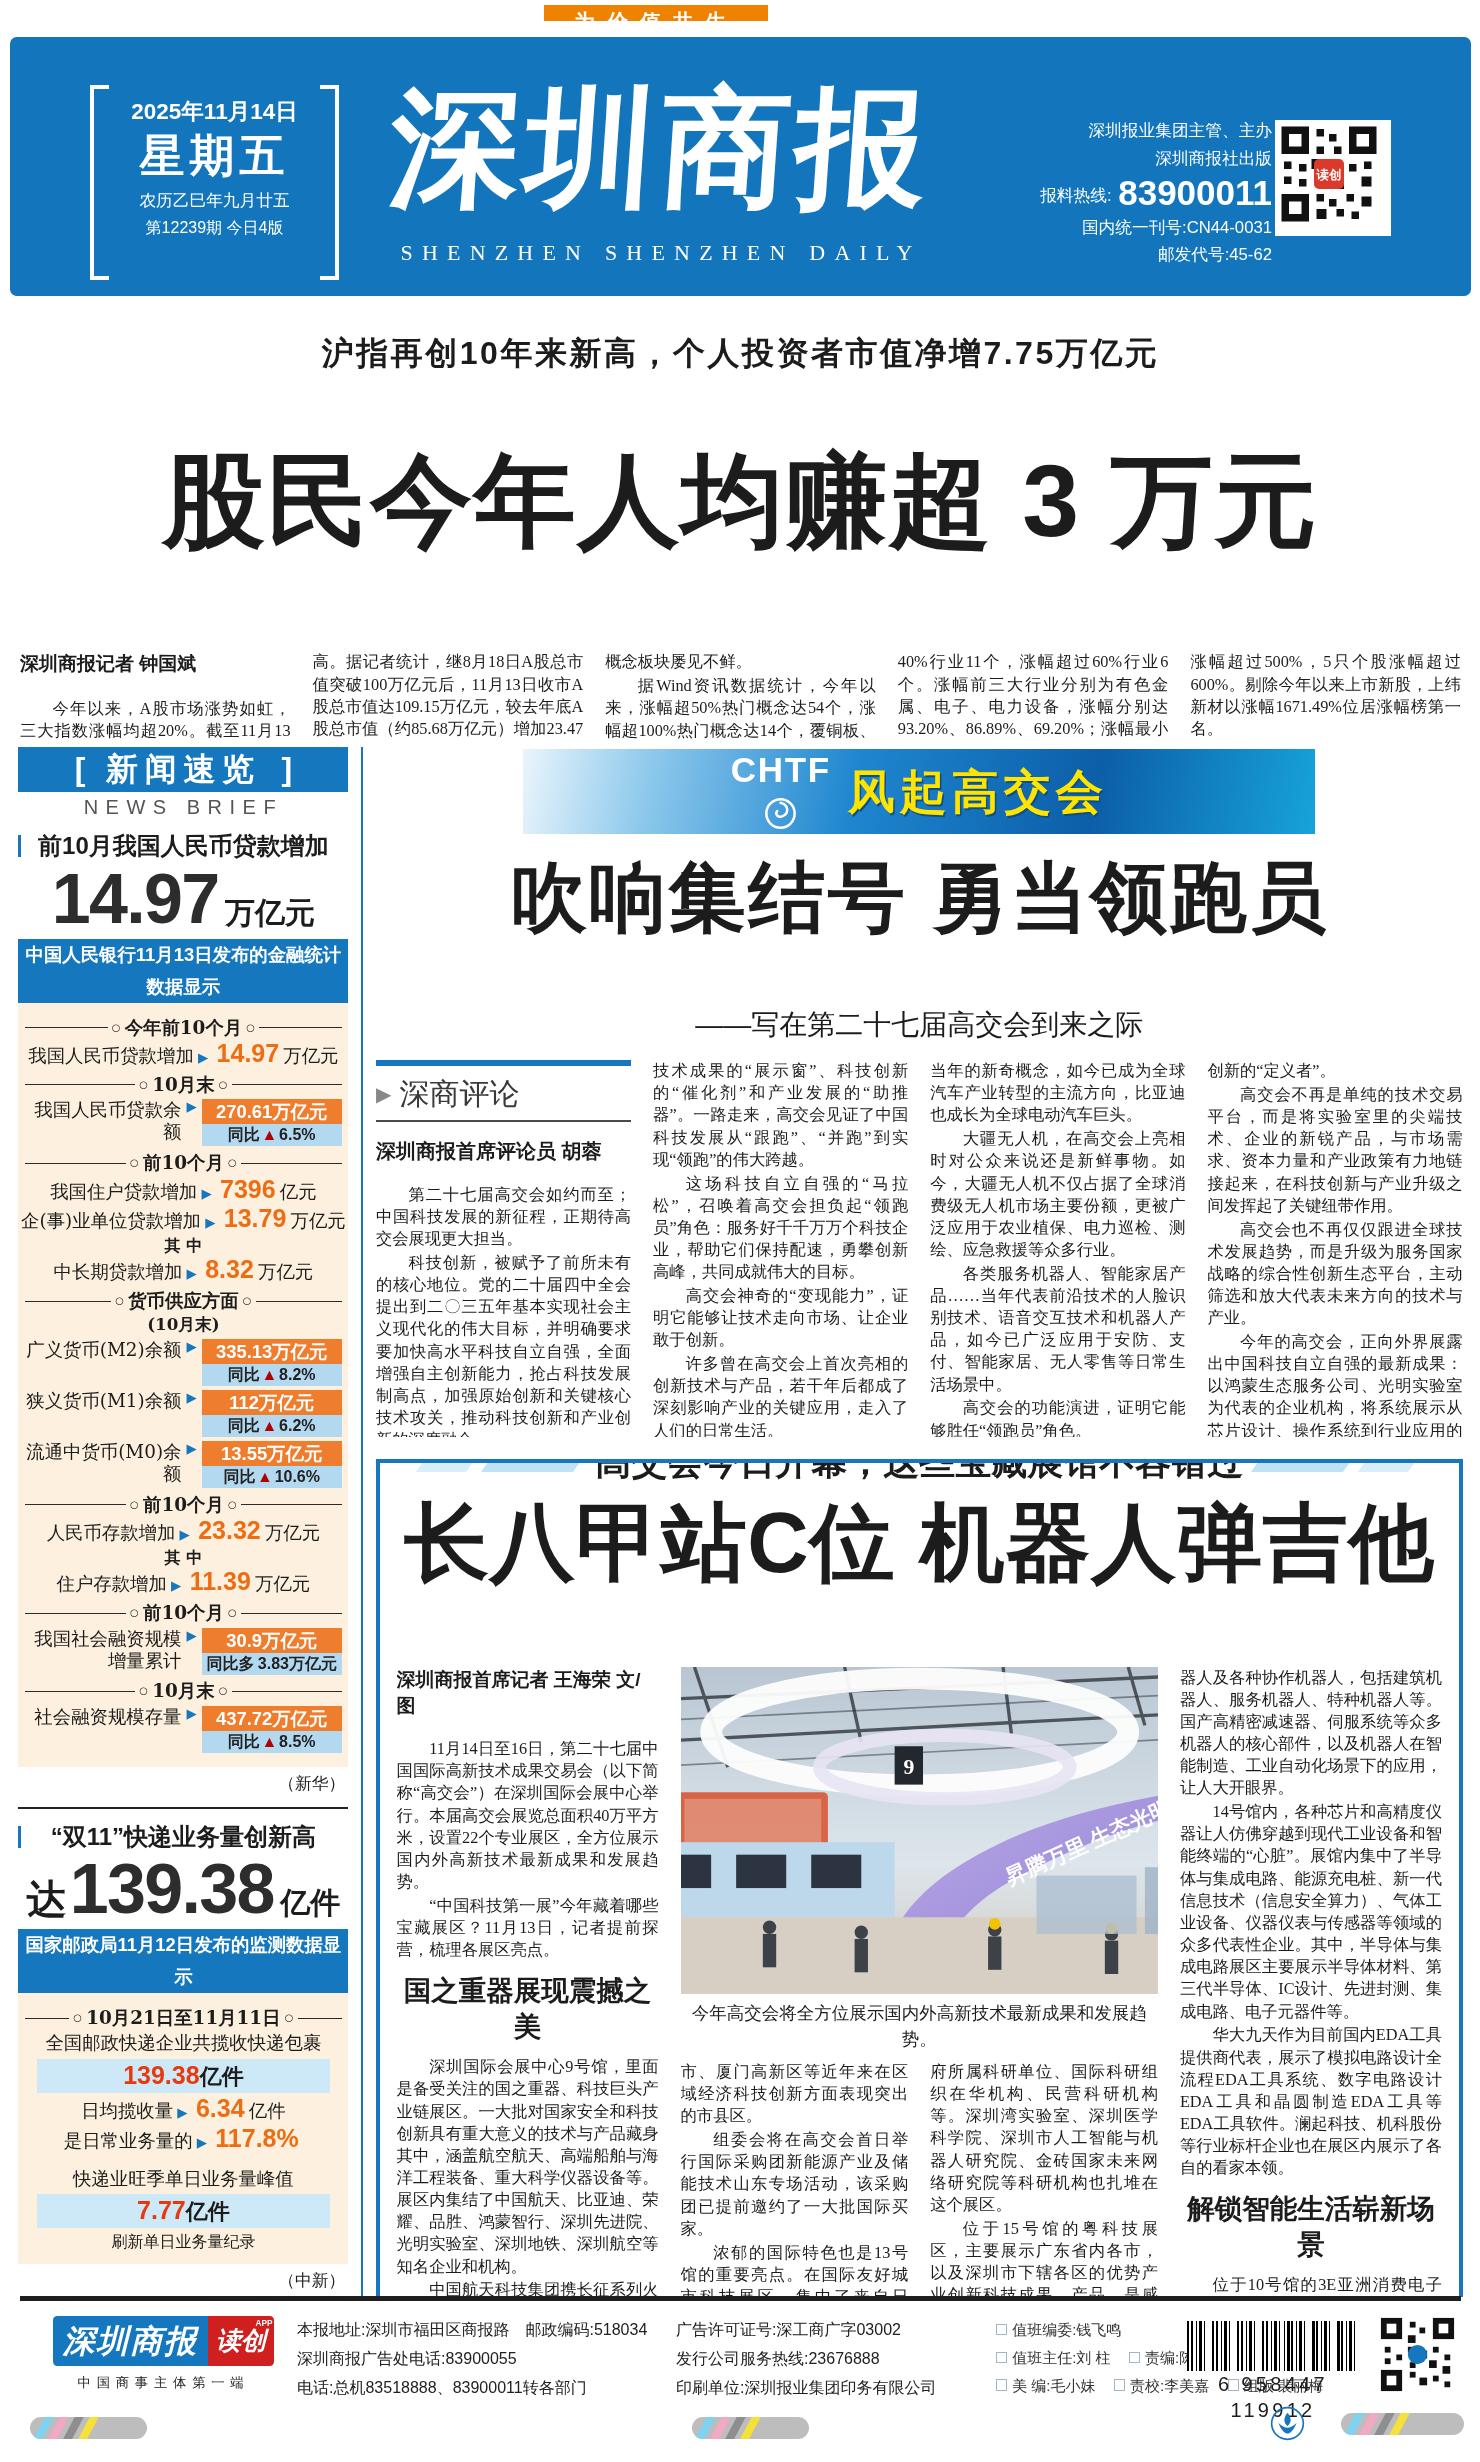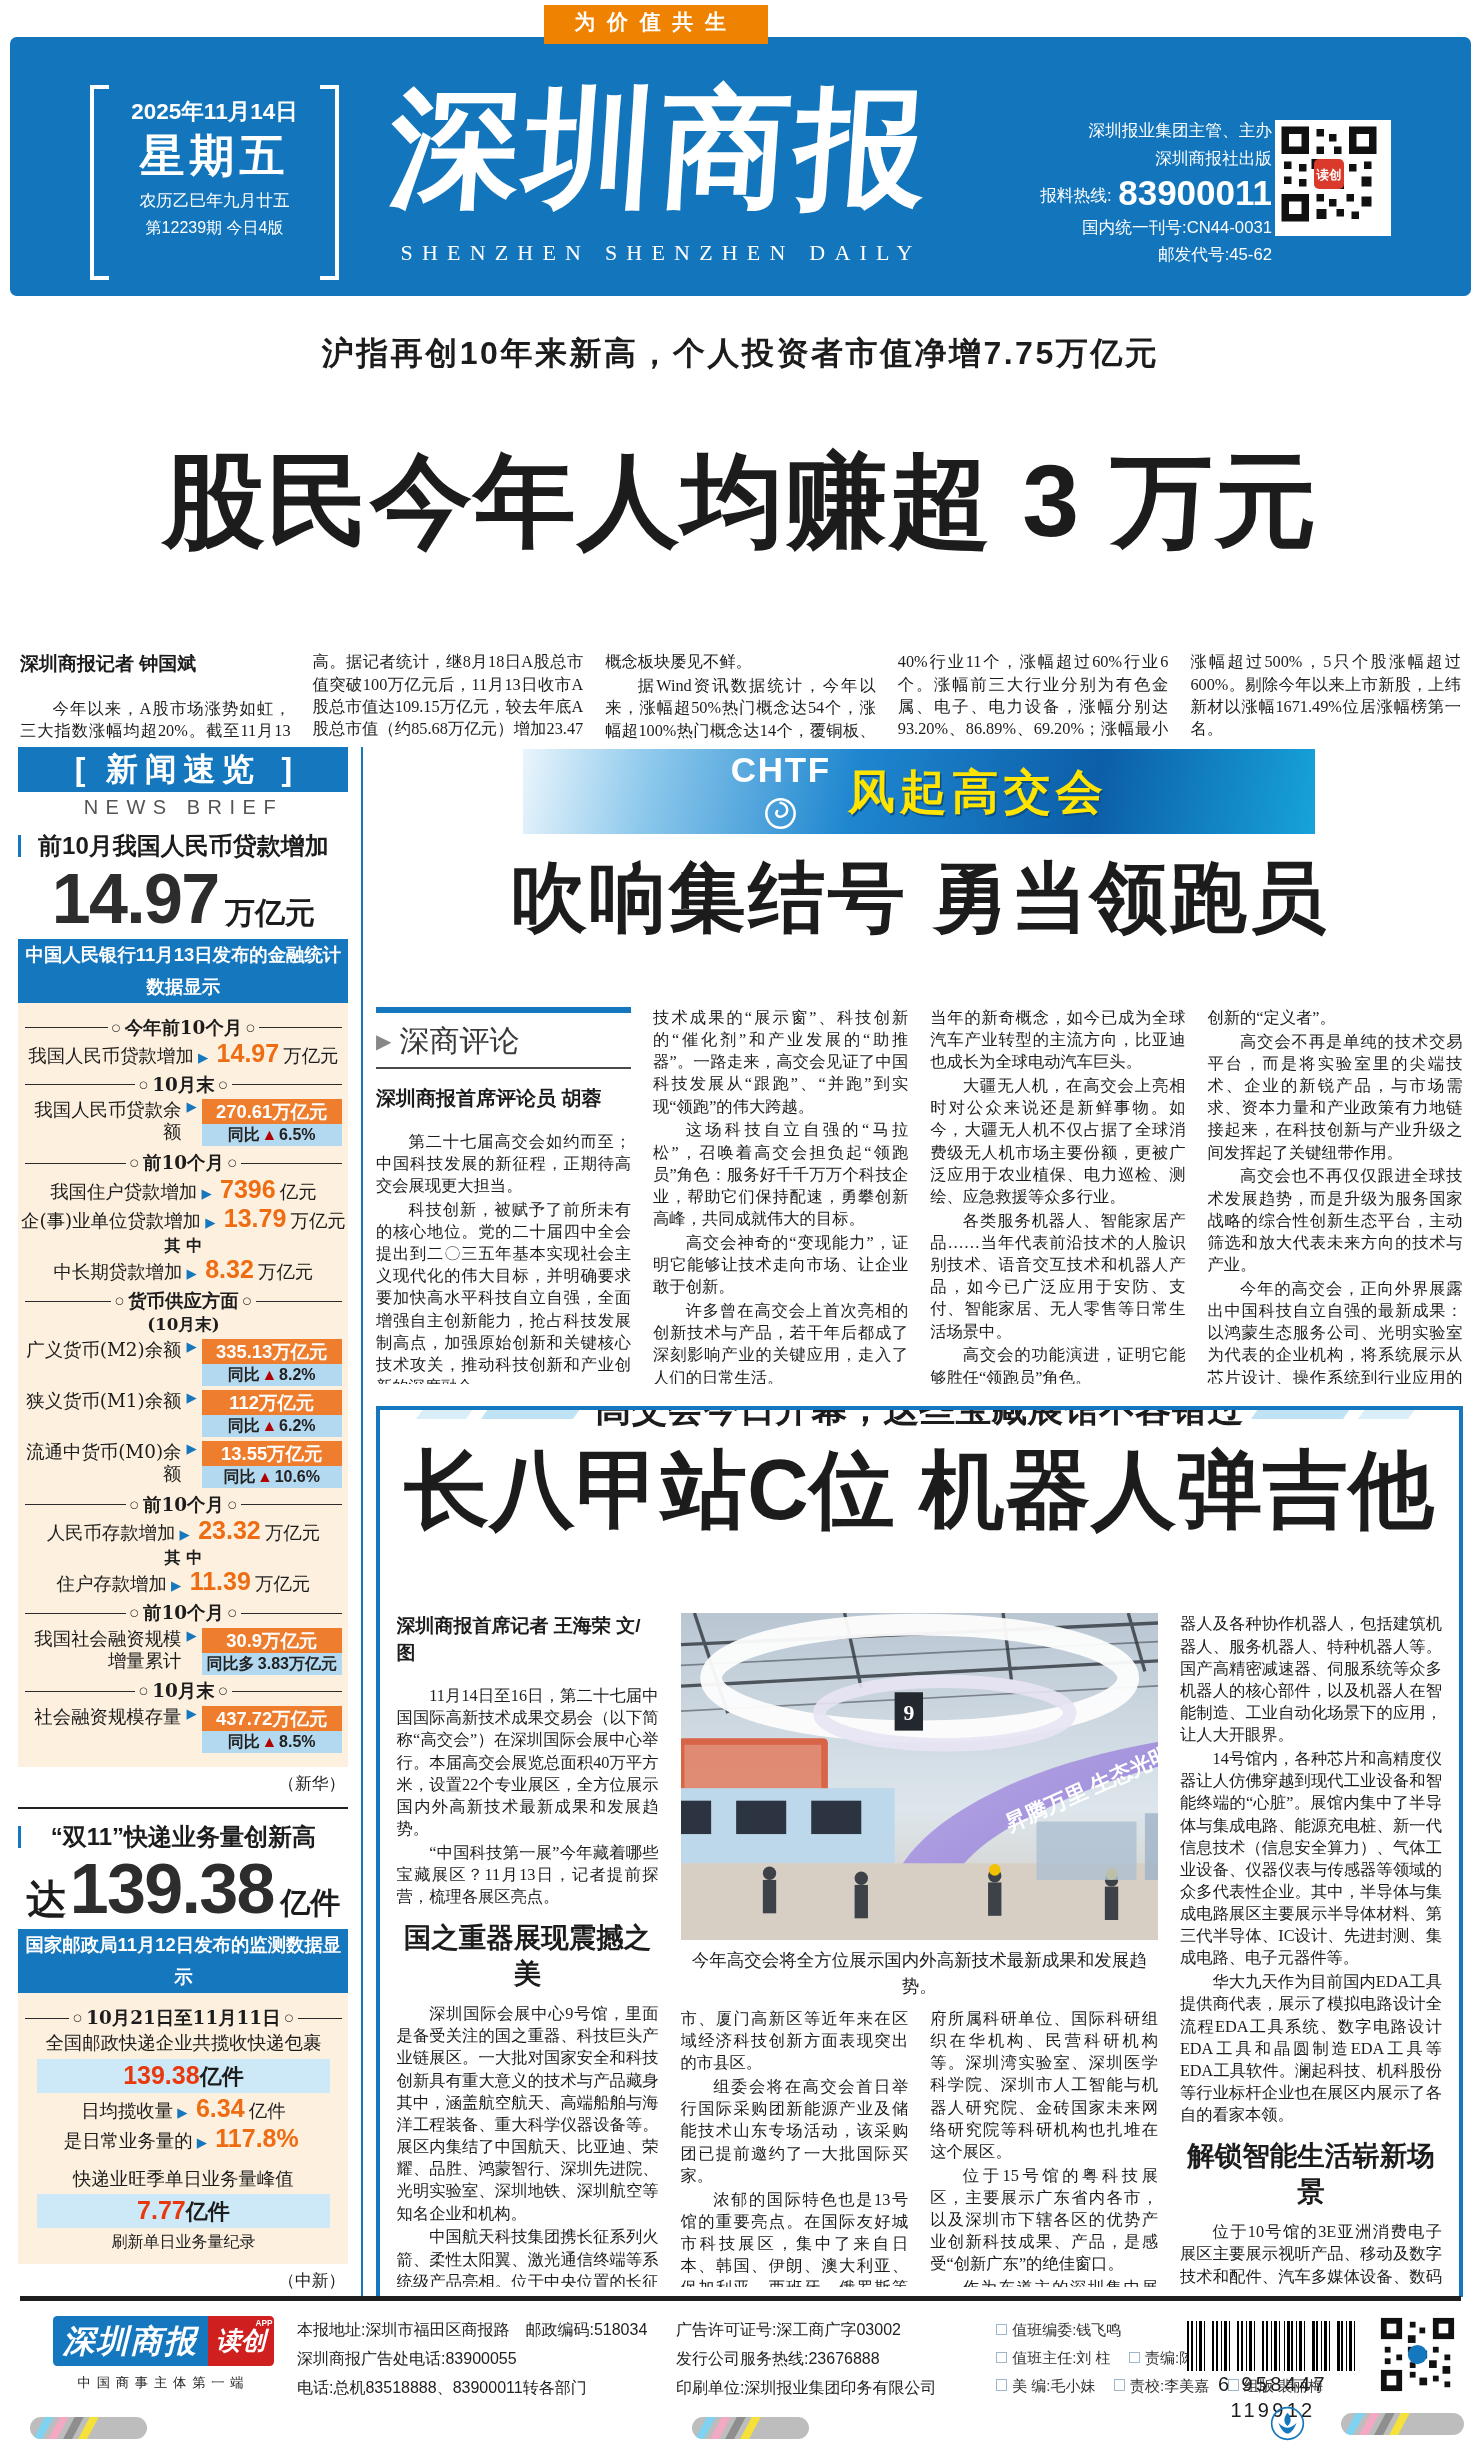--- a/index.html
+++ b/index.html
@@ -1,20 +1,20 @@
 <!DOCTYPE html>
 <html style="font-size:13.3px"><head>
 <meta charset="utf-8">
 <style>
   html,body{margin:0;padding:0;background:#e9e9e9;}
   .page{position:relative;width:1481px;height:2462px;background:#fff;overflow:hidden;
         font-family:"Liberation Serif","DejaVu Serif",serif;color:#1c1c1c;margin:0 auto;}
   
   .masthead{position:relative;height:299px;}
-  .slogan-tab{position:absolute;left:544px;top:5px;width:224px;height:39px;background:#ef8200;color:#fff;
+  .slogan-tab{position:absolute;left:544px;top:5px;width:224px;height:16px;background:#ef8200;color:#fff;
         font:bold 21px/33px "Liberation Sans",sans-serif;text-align:center;letter-spacing:11.7px;z-index:3;}
   .mast-blue{position:absolute;left:10px;right:10px;top:37px;bottom:3.3px;background:#1376bd;border-radius:6.7px;}
   .datebox{position:absolute;left:80px;top:48px;width:199px;height:172px;color:#fff;text-align:center;padding:11.7px 25px;}
   .datebox::before{content:"";position:absolute;left:0;top:0;bottom:0;width:15px;border:4.2px solid #fff;border-right:none;}
   .datebox::after{content:"";position:absolute;right:0;top:0;bottom:0;width:15px;border:4.2px solid #fff;border-left:none;}
   .d1{font:bold 22.5px/1.3 "Liberation Sans",sans-serif;}
   .d2{font:bold 45px/1.35 "Liberation Sans",sans-serif;letter-spacing:5px;}
   .d3{font:16.7px/1.7 "Liberation Serif",serif;}
   .d4{font:16px/1.6 "Liberation Sans",sans-serif;}
   .title-wrap{position:absolute;left:334px;width:634px;top:30px;text-align:center;color:#fff;}
@@ -439,20 +439,21 @@
           <span class="chtf-logo">
             <span>CHTF</span>
             <svg width="35" height="35" viewBox="0 0 42 42">
               <circle cx="21" cy="21" r="17" fill="none" stroke="#fff" stroke-width="3"></circle>
               <path d="M21 8 C30 10 32 20 24 24 C18 27 14 22 17 18" fill="none" stroke="#fff" stroke-width="3" stroke-linecap="round"></path>
             </svg>
           </span>
           <span class="chtf-txt">风起高交会</span>
         </div>
         <h2 class="chtf-headline">吹响集结号  勇当领跑员</h2>
+        <div class="chtf-sub">——写在第二十七届高交会到来之际</div>
         <div class="chtf-cols">
           <div class="chtf-col">
             <div class="sc-box">
               <div class="sc-title">
                 <span class="sc-arrow">▶</span>
                 <span>深商评论</span>
               </div>
             </div>
             <div class="sc-byline">深圳商报首席评论员 胡蓉</div>
             <div>

